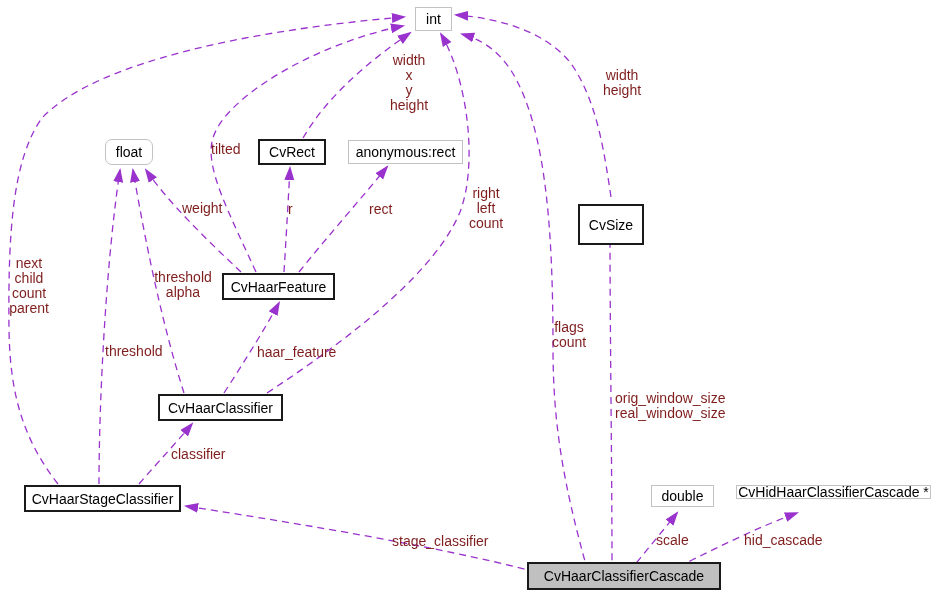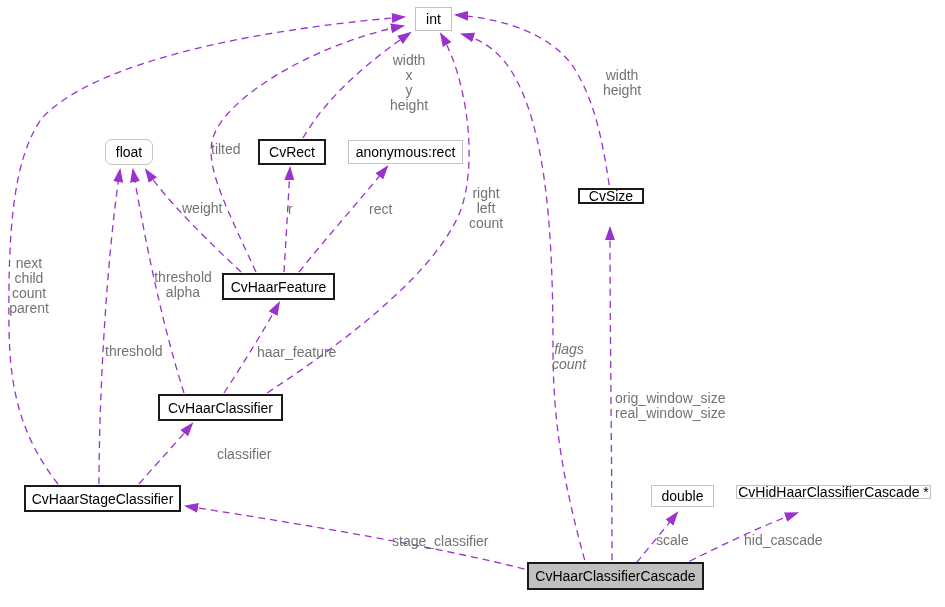--- a/index.html
+++ b/index.html
@@ -16,21 +16,21 @@
   svg.edges .ah{fill:var(--edge);stroke:none;}
   .node{
     position:absolute;box-sizing:border-box;
     display:flex;align-items:center;justify-content:center;
     background:#fff;border:1px solid var(--plain-border);
     font-size:14px;color:#000;white-space:nowrap;z-index:2;
   }
   .node.doc{border:2px solid var(--box-border);}
   .node.focus{border:2px solid var(--box-border);background:var(--focus-fill);}
   .elabel{
-    position:absolute;font-size:14px;line-height:15px;color:#737373;
+    position:absolute;font-size:14px;line-height:15px;color:#7f1d1d;
     white-space:pre-line;text-align:center;z-index:3;
   }
   .elabel.nw{white-space:nowrap;}
   .elabel.la{text-align:left;}
 </style>
 </head>
 <body>
 
 <div class="stage">
 
@@ -56,27 +56,27 @@
     <path class="e" d="M 536,572 C 430,544 262,518 186,506" marker-end="url(#arr)"></path>
     <path class="e" d="M 612,572 C 612,460 610,340 610,228" marker-end="url(#arr)"></path>
     <path class="e" d="M 629,572 C 645,552 662,532 677,513" marker-end="url(#arr)"></path>
     <path class="e" d="M 668,572 C 712,550 758,527 797,513" marker-end="url(#arr)"></path>
   </svg>
 
   <div class="node" style="left:415px;top:7px;width:37px;height:24px;">int</div>
   <div class="node" style="left:105px;top:139px;width:48px;height:26px;border-radius:7px;">float</div>
   <div class="node doc" style="left:258px;top:139px;width:68px;height:26px;">CvRect</div>
   <div class="node" style="left:348px;top:140px;width:115px;height:24px;">anonymous:rect</div>
-  <div class="node doc" style="left:578px;top:188px;width:66px;height:16px;">CvSize</div>
+  <div class="node doc" style="left:578px;top:204px;width:66px;height:41px;">CvSize</div>
   <div class="node doc" style="left:222px;top:273px;width:113px;height:27px;">CvHaarFeature</div>
   <div class="node doc" style="left:158px;top:394px;width:125px;height:27px;text-align:right;">CvHaarClassifier</div>
   <div class="node doc" style="left:24px;top:485px;width:157px;height:27px;">CvHaarStageClassifier</div>
   <div class="node" style="left:651px;top:485px;width:63px;height:22px;">double</div>
   <div class="node" style="left:736px;top:485px;width:195px;height:14px;">CvHidHaarClassifierCascade *</div>
-  <div class="node focus" style="left:527px;top:562px;width:177px;height:28px;">CvHaarClassifierCascade</div>
+  <div class="node focus" style="left:527px;top:562px;width:194px;height:28px;">CvHaarClassifierCascade</div>
 
   <div class="elabel" style="left:379px;top:53px;width:60px;">width
 x
 y
 height</div>
   <div class="elabel" style="left:592px;top:68px;width:60px;">width
 height</div>
   <div class="elabel nw" style="left:211px;top:142px;">tilted</div>
   <div class="elabel nw" style="left:182px;top:201px;">weight</div>
   <div class="elabel nw" style="left:288px;top:202px;">r</div>
@@ -85,22 +85,22 @@
 left
 count</div>
   <div class="elabel" style="left:1px;top:256px;width:56px;">next
 child
 count
 parent</div>
   <div class="elabel" style="left:153px;top:270px;width:60px;">threshold
 alpha</div>
   <div class="elabel nw" style="left:105px;top:344px;">threshold</div>
   <div class="elabel nw" style="left:257px;top:345px;">haar_feature</div>
-  <div class="elabel" style="left:547px;top:342px;width:44px;font-style:italic;">flags
+  <div class="elabel" style="left:547px;top:320px;width:44px;">flags
 count</div>
   <div class="elabel la" style="left:615px;top:391px;">orig_window_size
 real_window_size</div>
-  <div class="elabel nw" style="left:171px;top:447px;margin-left:46px;">classifier</div>
+  <div class="elabel nw" style="left:171px;top:447px;">classifier</div>
   <div class="elabel nw" style="left:392px;top:534px;">stage_classifier</div>
   <div class="elabel nw" style="left:656px;top:533px;">scale</div>
   <div class="elabel nw" style="left:744px;top:533px;text-align:center;">hid_cascade</div>
 
 </div>
 
 </body></html>

